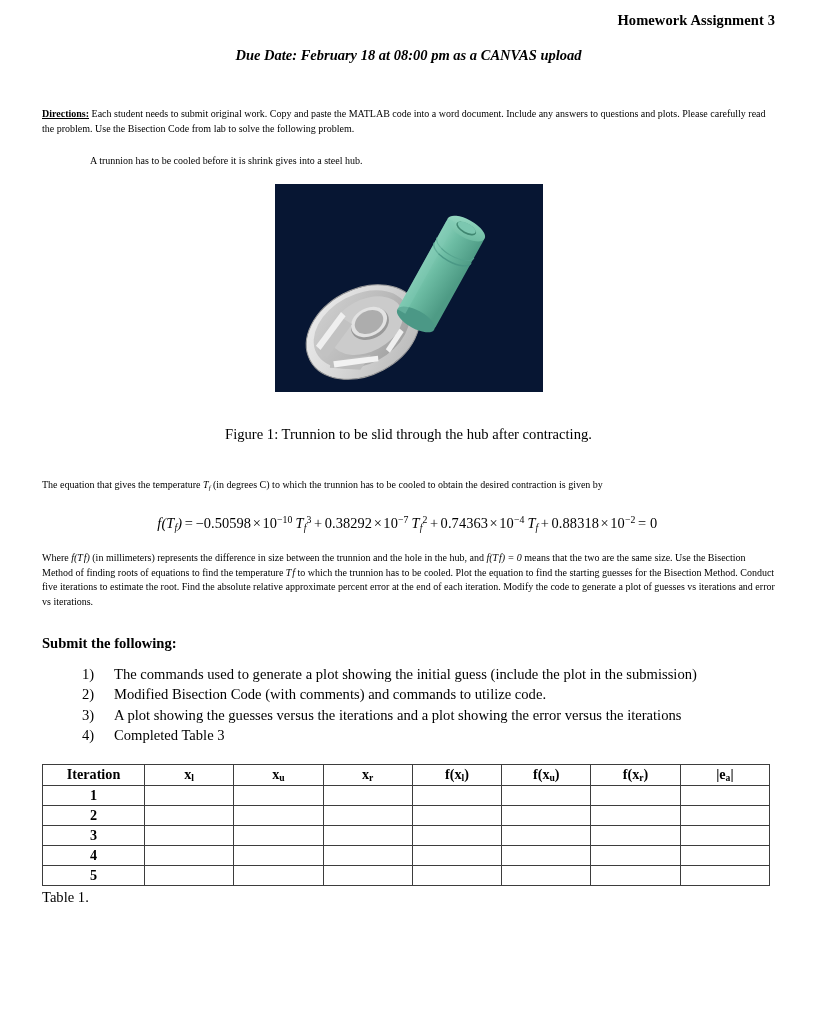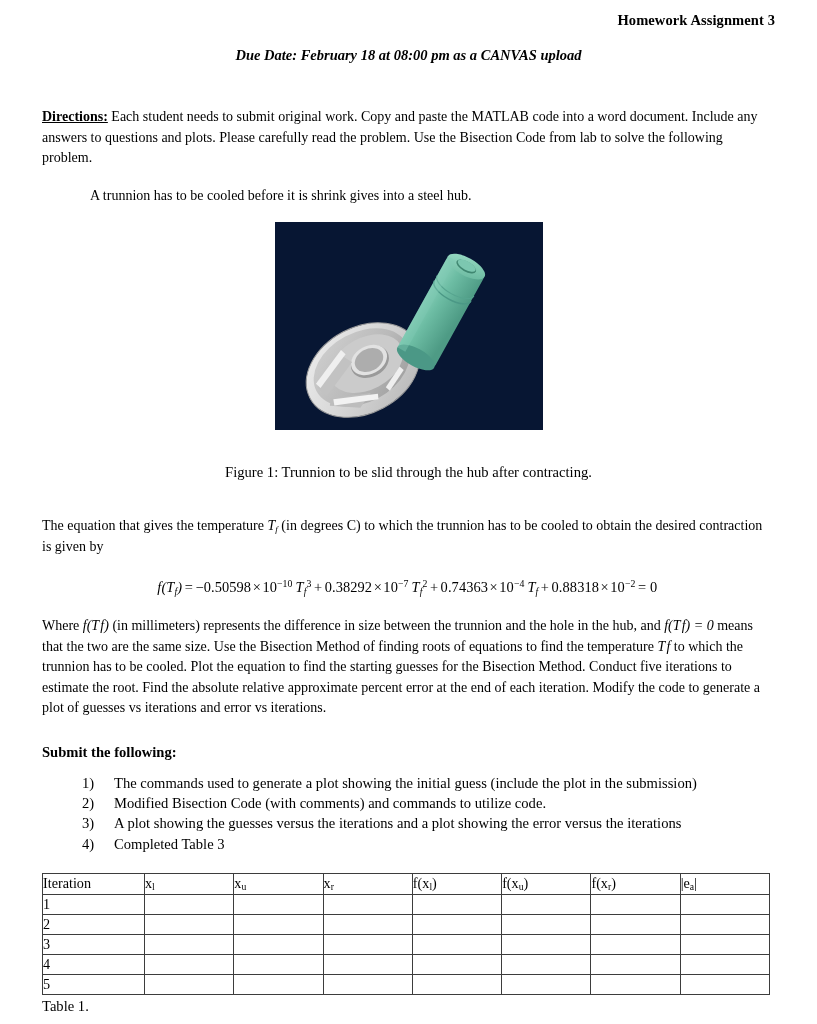--- a/index.html
+++ b/index.html
@@ -39,21 +39,21 @@
     font-weight: bold;
     font-style: italic;
     font-size: 14.5px;
     margin: 0;
     padding-top: 17px;
     line-height: 1.25;
   }
 
   
   .para {
-    font-size: 14px;
+    font-size: 10px;
     line-height: 1.465;
     margin: 0;
     text-align: left;
   }
   .directions-para { padding-top: 43px; }
   .lead-in { padding-top: 17px; text-indent: 48px; }
   .after-fig { padding-top: 19px; }
   .after-eq { padding-top: 19px; }
 
   .u-bold-underline {
@@ -132,24 +132,24 @@
   .hw-table {
     margin-top: 19px;
     border-collapse: collapse;
     width: 728px;
     table-layout: fixed;
     font-size: 14.2px;
   }
   .hw-table th, .hw-table td {
     border: 1px solid #3d3d3d;
     height: 19px;
-    text-align: left;
+    text-align: center;
     vertical-align: middle;
     padding: 0;
-    font-weight: normal;
+    font-weight: bold;
   }
   .hw-table thead th { height: 20px; }
   .hw-table col.c0 { width: 102px; }
   .hw-table sub { font-size: .68em; vertical-align: -.25em; }
   .table-caption {
     font-size: 14.6px;
     padding-top: 2px;
     line-height: 1.35;
   }
 </style>

